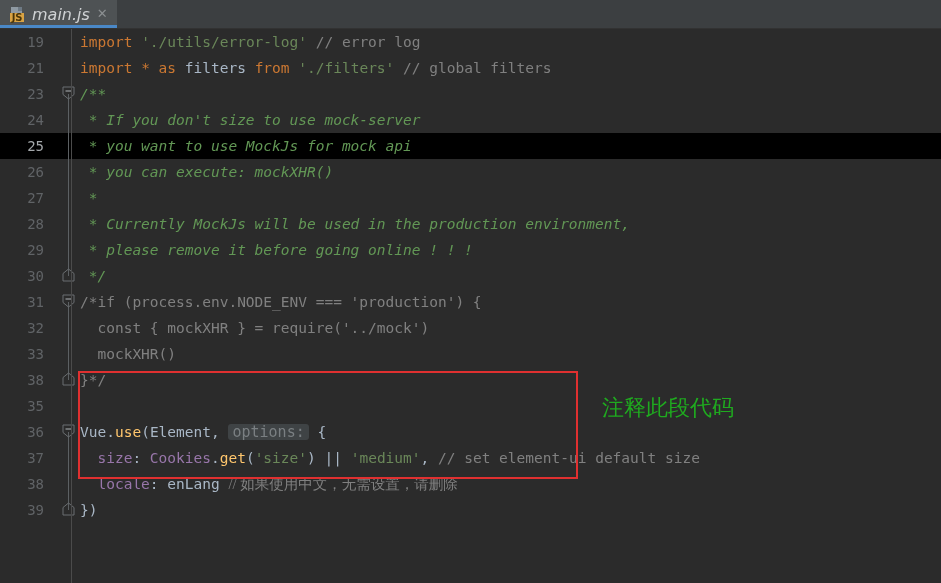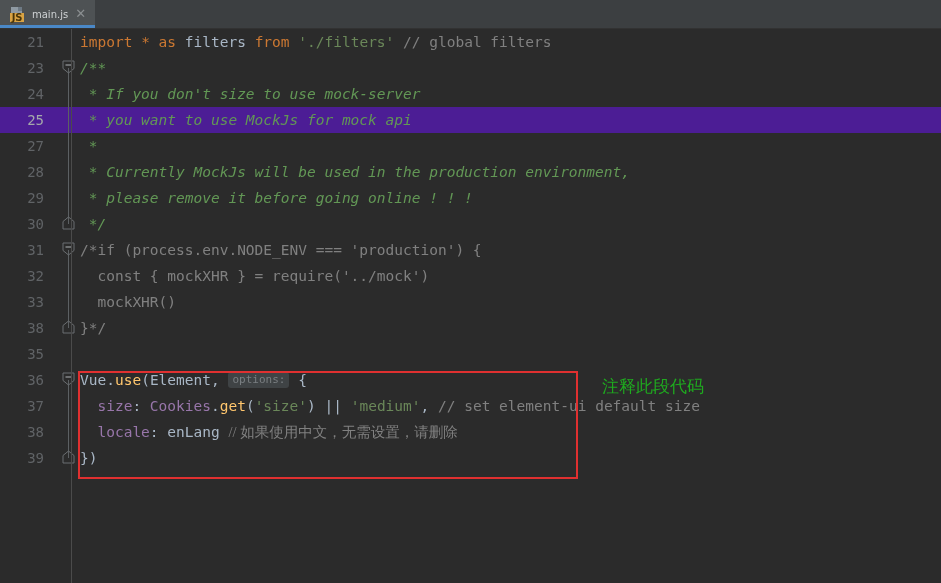--- a/index.html
+++ b/index.html
@@ -66,23 +66,24 @@
     color: #4a3508;
     font-family: "DejaVu Sans", "Liberation Sans", sans-serif;
     font-size: 10px;
     font-weight: bold;
     line-height: 9px;
     text-align: center;
     letter-spacing: -0.3px;
   }
   .tab-title {
     font-family: "DejaVu Sans", "Liberation Sans", sans-serif;
-    font-size: 10px;
+    font-size: 16px;
     color: #cfd2d4;
     white-space: nowrap;
+    font-style: italic;
   }
   .tab-close {
     font-family: "DejaVu Sans", "Liberation Sans", sans-serif;
     font-size: 13px;
     color: #8b8f91;
     line-height: 1;
     padding: 0 1px 2px 1px;
     cursor: default;
   }
 
@@ -94,21 +95,21 @@
     overflow: hidden;
   }
   .row {
     position: relative;
     height: 26px;
     display: flex;
     align-items: center;
     white-space: pre;
   }
   .row.current {
-    background: #4c1d95;
+    background: #000000;
   }
   .gutter {
     flex: 0 0 72px;
     height: 26px;
     position: relative;
     box-sizing: border-box;
   }
   .lineno {
     position: absolute;
     right: 28px;
@@ -179,21 +180,21 @@
   .fn   { color: #ffc66d; }
   .prop { color: #9876aa; }
   .op   { color: #a9b7c6; }
 
   
   .hint {
     display: inline-block;
     background: #3f4345;
     color: #7a7f82;
     border-radius: 3px;
-    font-size: 11px;
+    font-size: 15px;
     line-height: 16px;
     padding: 0 4px;
     vertical-align: middle;
     position: relative;
     top: -1px;
   }
 
   
   #annot-box {
     position: absolute;
@@ -202,23 +203,23 @@
     width: 500px;
     height: 108px;
     border: 2px solid #e03030;
     box-sizing: border-box;
     pointer-events: none;
   }
   
   #annot-text {
     position: absolute;
     left: 602px;
-    top: 346px;
-    font-family: "DejaVu Sans", "Liberation Sans", sans-serif;
-    font-size: 17px;
+    top: 364px;
+    font-family: "DejaVu Sans", "Liberation Sans", sans-serif;
+    font-size: 22px;
     color: #1faa1f;
     white-space: nowrap;
   }
   .cjk { font-family: Liberation Serif, serif; }
 </style>
 </head>
 <body>
 
 <div id="tabbar">
   <div class="tab">
@@ -227,27 +228,29 @@
       <span class="fold"></span>
       <span class="badge">JS</span>
     </span>
     <span class="tab-title">main.js</span>
     <span class="tab-close">✕</span>
   </div>
 </div>
 
 <div id="editor">
   <div id="editor-rows">
+      <div class="row"><div class="gutter"><span class="lineno">19</span><div class="foldcol"></div></div><div class="codecell"><span class="kw">import</span><span class="id"> </span><span class="str">'./utils/error-log'</span><span class="id"> </span><span class="cmt">// error log</span></div></div>
       <div class="row"><div class="gutter"><span class="lineno">21</span><div class="foldcol"></div></div><div class="codecell"><span class="kw">import</span><span class="id"> </span><span class="kw">*</span><span class="id"> </span><span class="kw">as</span><span class="id"> </span><span class="id">filters</span><span class="id"> </span><span class="kw">from</span><span class="id"> </span><span class="str">'./filters'</span><span class="id"> </span><span class="cmt">// global filters</span></div></div>
       <div class="row"><div class="gutter"><span class="lineno">23</span><div class="foldcol"><span class="fold-line half-bottom"></span><span class="fold-mark"><svg width="13" height="14" viewBox="0 0 13 14" xmlns="http://www.w3.org/2000/svg">
                 <path d="M1 1 H12 V8.5 L6.5 13 L1 8.5 Z" fill="none" stroke="#6b6f72" stroke-width="1"></path>
                 <line x1="3.5" y1="5" x2="9.5" y2="5" stroke="#9a9ea1" stroke-width="1.2"></line>
               </svg></span></div></div><div class="codecell"><span class="cmtg">/**</span></div></div>
       <div class="row"><div class="gutter"><span class="lineno">24</span><div class="foldcol"><span class="fold-line"></span></div></div><div class="codecell"><span class="cmtg"> * If you don't size to use mock-server</span></div></div>
       <div class="row current"><div class="gutter"><span class="lineno">25</span><div class="foldcol"><span class="fold-line"></span></div></div><div class="codecell"><span class="cmtg"> * you want to use MockJs for mock api</span></div></div>
+      <div class="row"><div class="gutter"><span class="lineno">26</span><div class="foldcol"><span class="fold-line"></span></div></div><div class="codecell"><span class="cmtg"> * you can execute: mockXHR()</span></div></div>
       <div class="row"><div class="gutter"><span class="lineno">27</span><div class="foldcol"><span class="fold-line"></span></div></div><div class="codecell"><span class="cmtg"> *</span></div></div>
       <div class="row"><div class="gutter"><span class="lineno">28</span><div class="foldcol"><span class="fold-line"></span></div></div><div class="codecell"><span class="cmtg"> * Currently MockJs will be used in the production environment,</span></div></div>
       <div class="row"><div class="gutter"><span class="lineno">29</span><div class="foldcol"><span class="fold-line"></span></div></div><div class="codecell"><span class="cmtg"> * please remove it before going online ! ! !</span></div></div>
       <div class="row"><div class="gutter"><span class="lineno">30</span><div class="foldcol"><span class="fold-line half-top"></span><span class="fold-mark"><svg width="13" height="14" viewBox="0 0 13 14" xmlns="http://www.w3.org/2000/svg">
                 <path d="M1 13 H12 V5.5 L6.5 1 L1 5.5 Z" fill="none" stroke="#6b6f72" stroke-width="1"></path>
               </svg></span></div></div><div class="codecell"><span class="cmtg"> */</span></div></div>
       <div class="row"><div class="gutter"><span class="lineno">31</span><div class="foldcol"><span class="fold-line half-bottom"></span><span class="fold-mark"><svg width="13" height="14" viewBox="0 0 13 14" xmlns="http://www.w3.org/2000/svg">
                 <path d="M1 1 H12 V8.5 L6.5 13 L1 8.5 Z" fill="none" stroke="#6b6f72" stroke-width="1"></path>
                 <line x1="3.5" y1="5" x2="9.5" y2="5" stroke="#9a9ea1" stroke-width="1.2"></line>
               </svg></span></div></div><div class="codecell"><span class="cmt">/*if (process.env.NODE_ENV === 'production') {</span></div></div>

